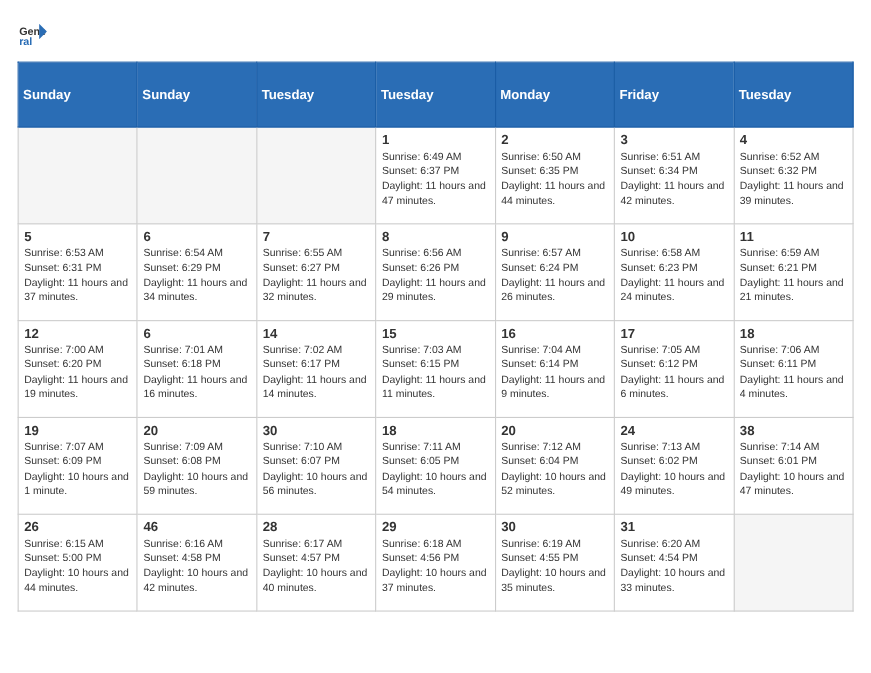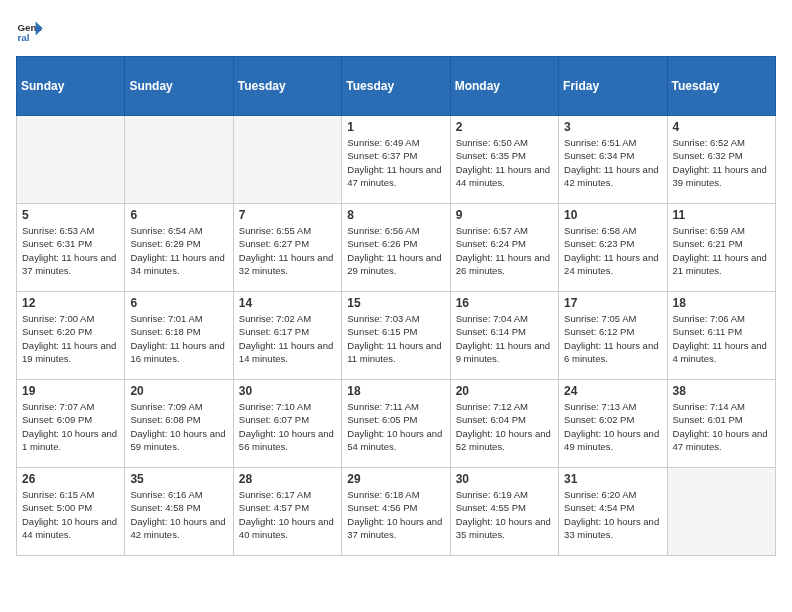--- a/index.html
+++ b/index.html
@@ -227,21 +227,21 @@
           <div class="day-num">38</div>
           <div class="day-detail">Sunrise: 7:14 AM<br>Sunset: 6:01 PM<br>Daylight: 10 hours and 47 minutes.</div>
         </td>
       </tr>
       <tr>
         <td>
           <div class="day-num">26</div>
           <div class="day-detail">Sunrise: 6:15 AM<br>Sunset: 5:00 PM<br>Daylight: 10 hours and 44 minutes.</div>
         </td>
         <td>
-          <div class="day-num">35</div>
+          <div class="day-num">46</div>
           <div class="day-detail">Sunrise: 6:16 AM<br>Sunset: 4:58 PM<br>Daylight: 10 hours and 42 minutes.</div>
         </td>
         <td>
           <div class="day-num">28</div>
           <div class="day-detail">Sunrise: 6:17 AM<br>Sunset: 4:57 PM<br>Daylight: 10 hours and 40 minutes.</div>
         </td>
         <td>
           <div class="day-num">29</div>
           <div class="day-detail">Sunrise: 6:18 AM<br>Sunset: 4:56 PM<br>Daylight: 10 hours and 37 minutes.</div>
         </td>

